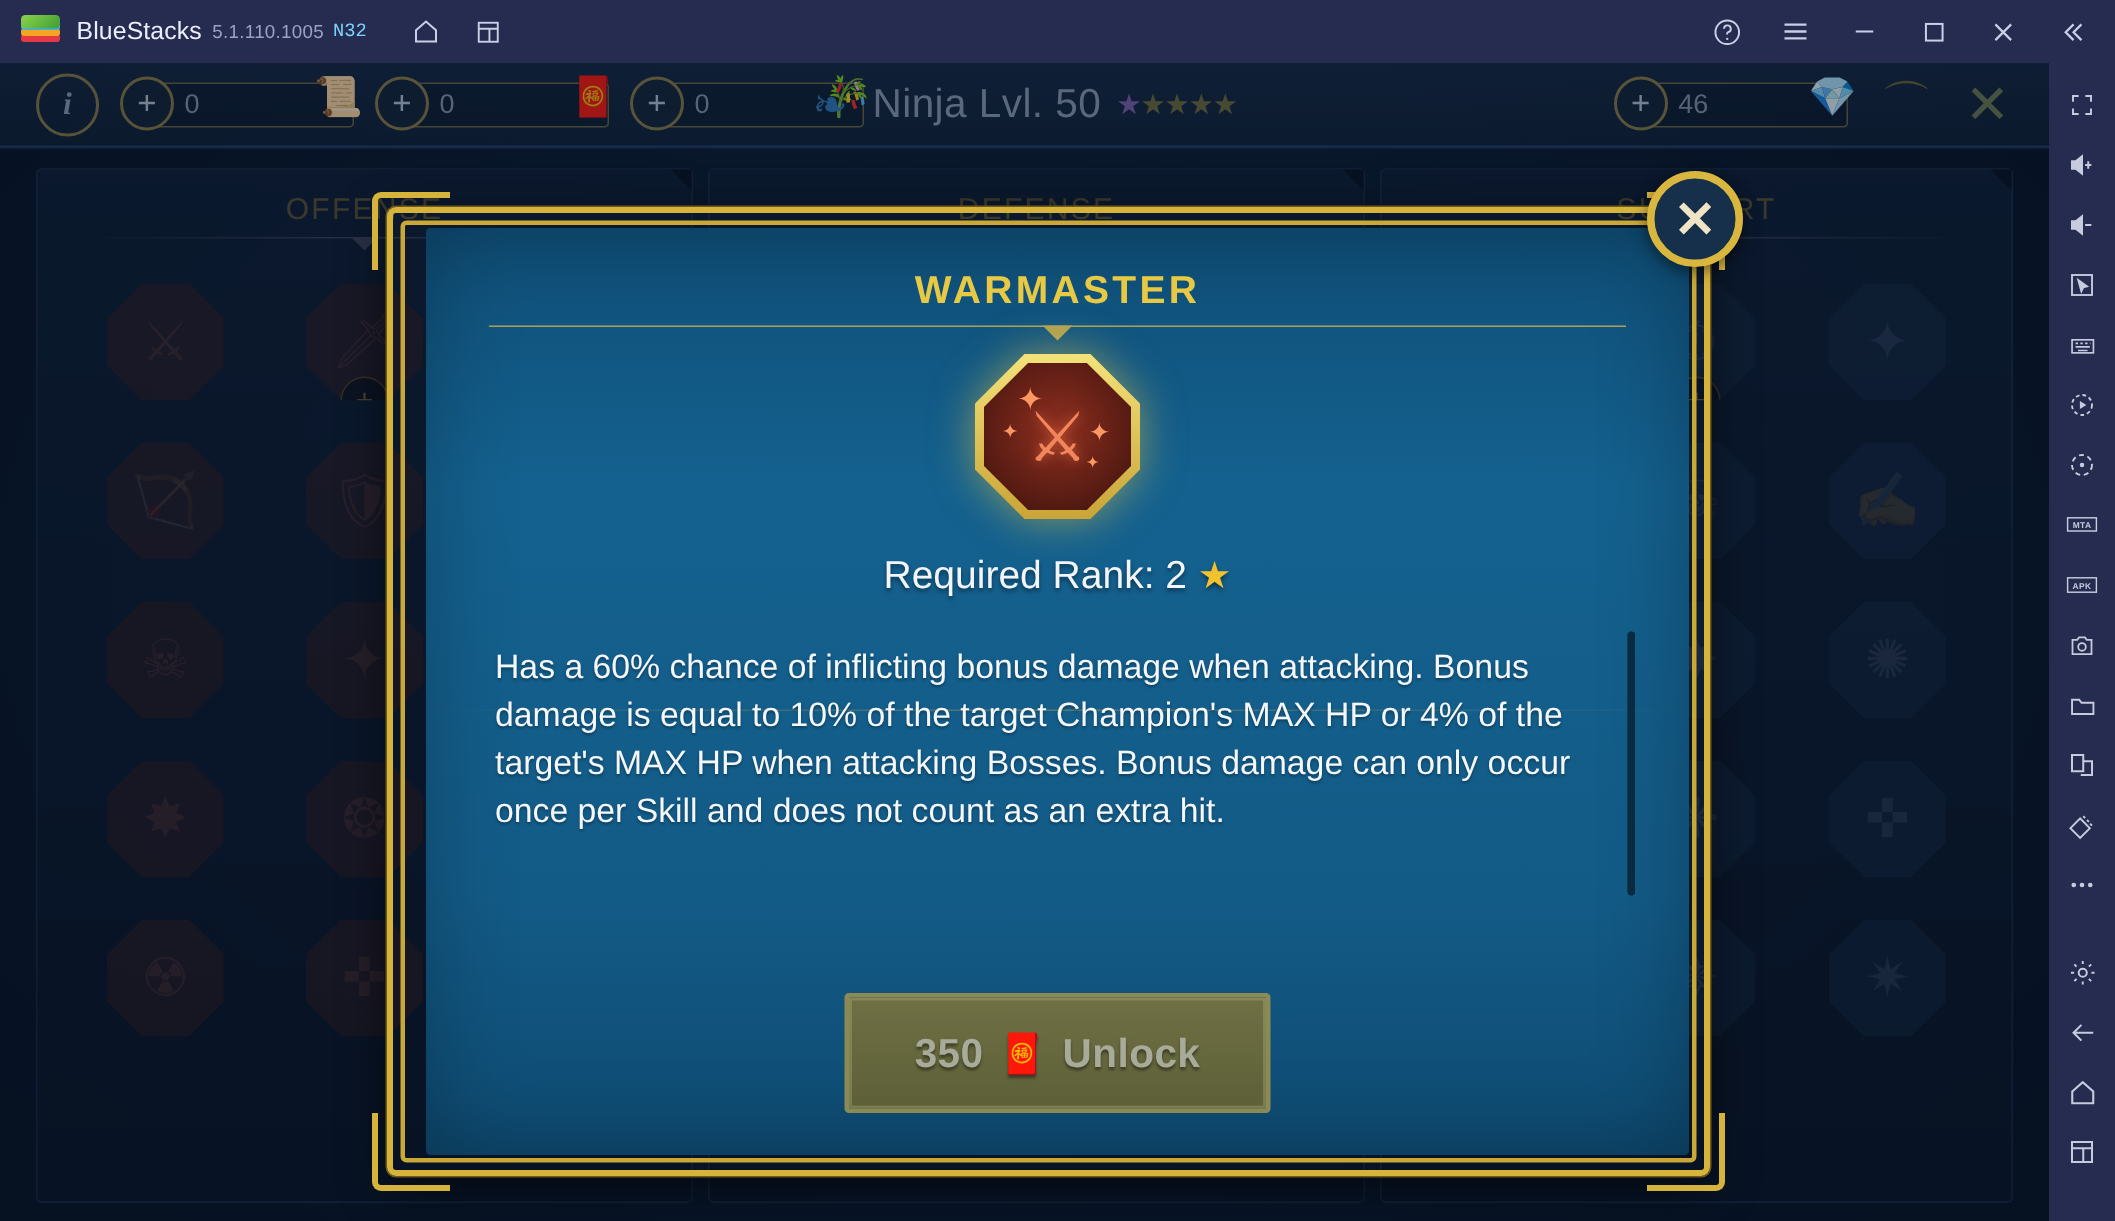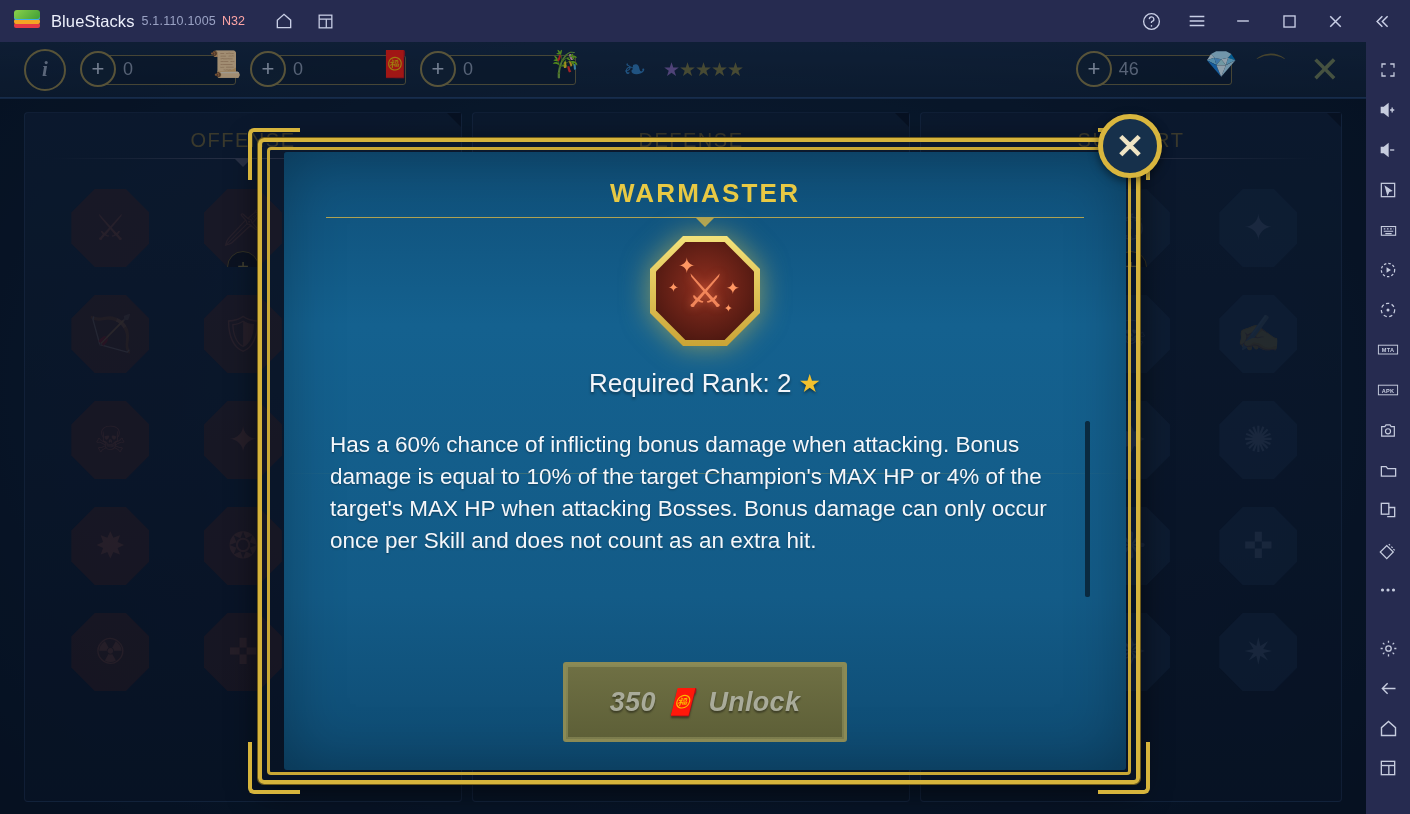--- a/index.html
+++ b/index.html
@@ -23,21 +23,21 @@
   }
   .bs-logo i { position: absolute; left: 0; width: 26px; height: 5px; border-radius: 2px; display:block; }
   .bs-logo i:nth-child(1){ top: 14px; background: #e63946; }
   .bs-logo i:nth-child(2){ top: 10px; background: #f5a524; }
   .bs-logo i:nth-child(3){ top: 6px;  background: #3fb0e8; }
   .bs-logo i:nth-child(4){ top: 1px;  background: #4caf50; width:26px; height:9px; border-radius:3px;
        background: linear-gradient(135deg,#8bd34a,#3f9e36); }
 
   .bs-title { color: #eceffb; font-size: 16.5px; letter-spacing: .1px; }
   .bs-ver { color: #9aa2c4; font-size: 12.5px; margin-left: 7px; letter-spacing: .2px; }
-  .bs-n32 { color: #fca5a5; font-size: 12.5px; margin-left: 6px; }
+  .bs-n32 { color: #7dd3fc; font-size: 12.5px; margin-left: 6px; font-family: Liberation Mono, monospace; }
 
   .tb-icon {
     width: 34px; height: 30px; margin-left: 8px;
     display: flex; align-items: center; justify-content: center;
     color: #c9cfe6;
   }
   .tb-icon svg { display: block; }
   .tb-right { margin-left: auto; display: flex; align-items: center; padding-right: 6px; }
   .tb-right .tb-icon { margin-left: 0; width: 46px; height: 34px; }
 
@@ -255,21 +255,21 @@
     position:absolute; right: 0; top: -8px; width: 5px; height: 176px;
     background: rgba(6,30,48,.45); border-radius: 3px;
   }
   .scrollthumb {
     position:absolute; left:0; top:0; width: 5px; height: 176px;
     background: #0a2a40; border-radius: 3px;
   }
 
   .m-buttons {
     position:absolute; left:0; right:0; bottom: 28px;
-    display:flex; justify-content:center; gap: 56px; font-style: italic;
+    display:flex; justify-content:center; gap: 56px;
   }
   .btn {
     width: 284px; height: 80px;
     display:flex; align-items:center; justify-content:center; gap: 10px;
     border-radius: 3px; font-size: 27px; font-weight: 700;
     letter-spacing:.3px;
   }
   .btn-disabled {
     background: linear-gradient(180deg,#6f7044,#5d5f37);
     border: 3px solid #8b8a55;
@@ -544,20 +544,21 @@
         <div class="ico">🧧</div>
       </div>
       <div class="cur">
         <div class="plus">+</div>
         <div class="pill">0</div>
         <div class="ico">🎋</div>
       </div>
 
       <div class="gbar-center">
         <div class="aff">❧</div>
+        <div class="champ-name">Ninja Lvl. 50</div>
         <div class="stars">
           <span class="s1">★</span><span class="s2">★★★★</span>
         </div>
       </div>
 
       <div class="gbar-right">
         <div class="cur">
           <div class="plus">+</div>
           <div class="pill">46</div>
           <div class="ico">💎</div>

